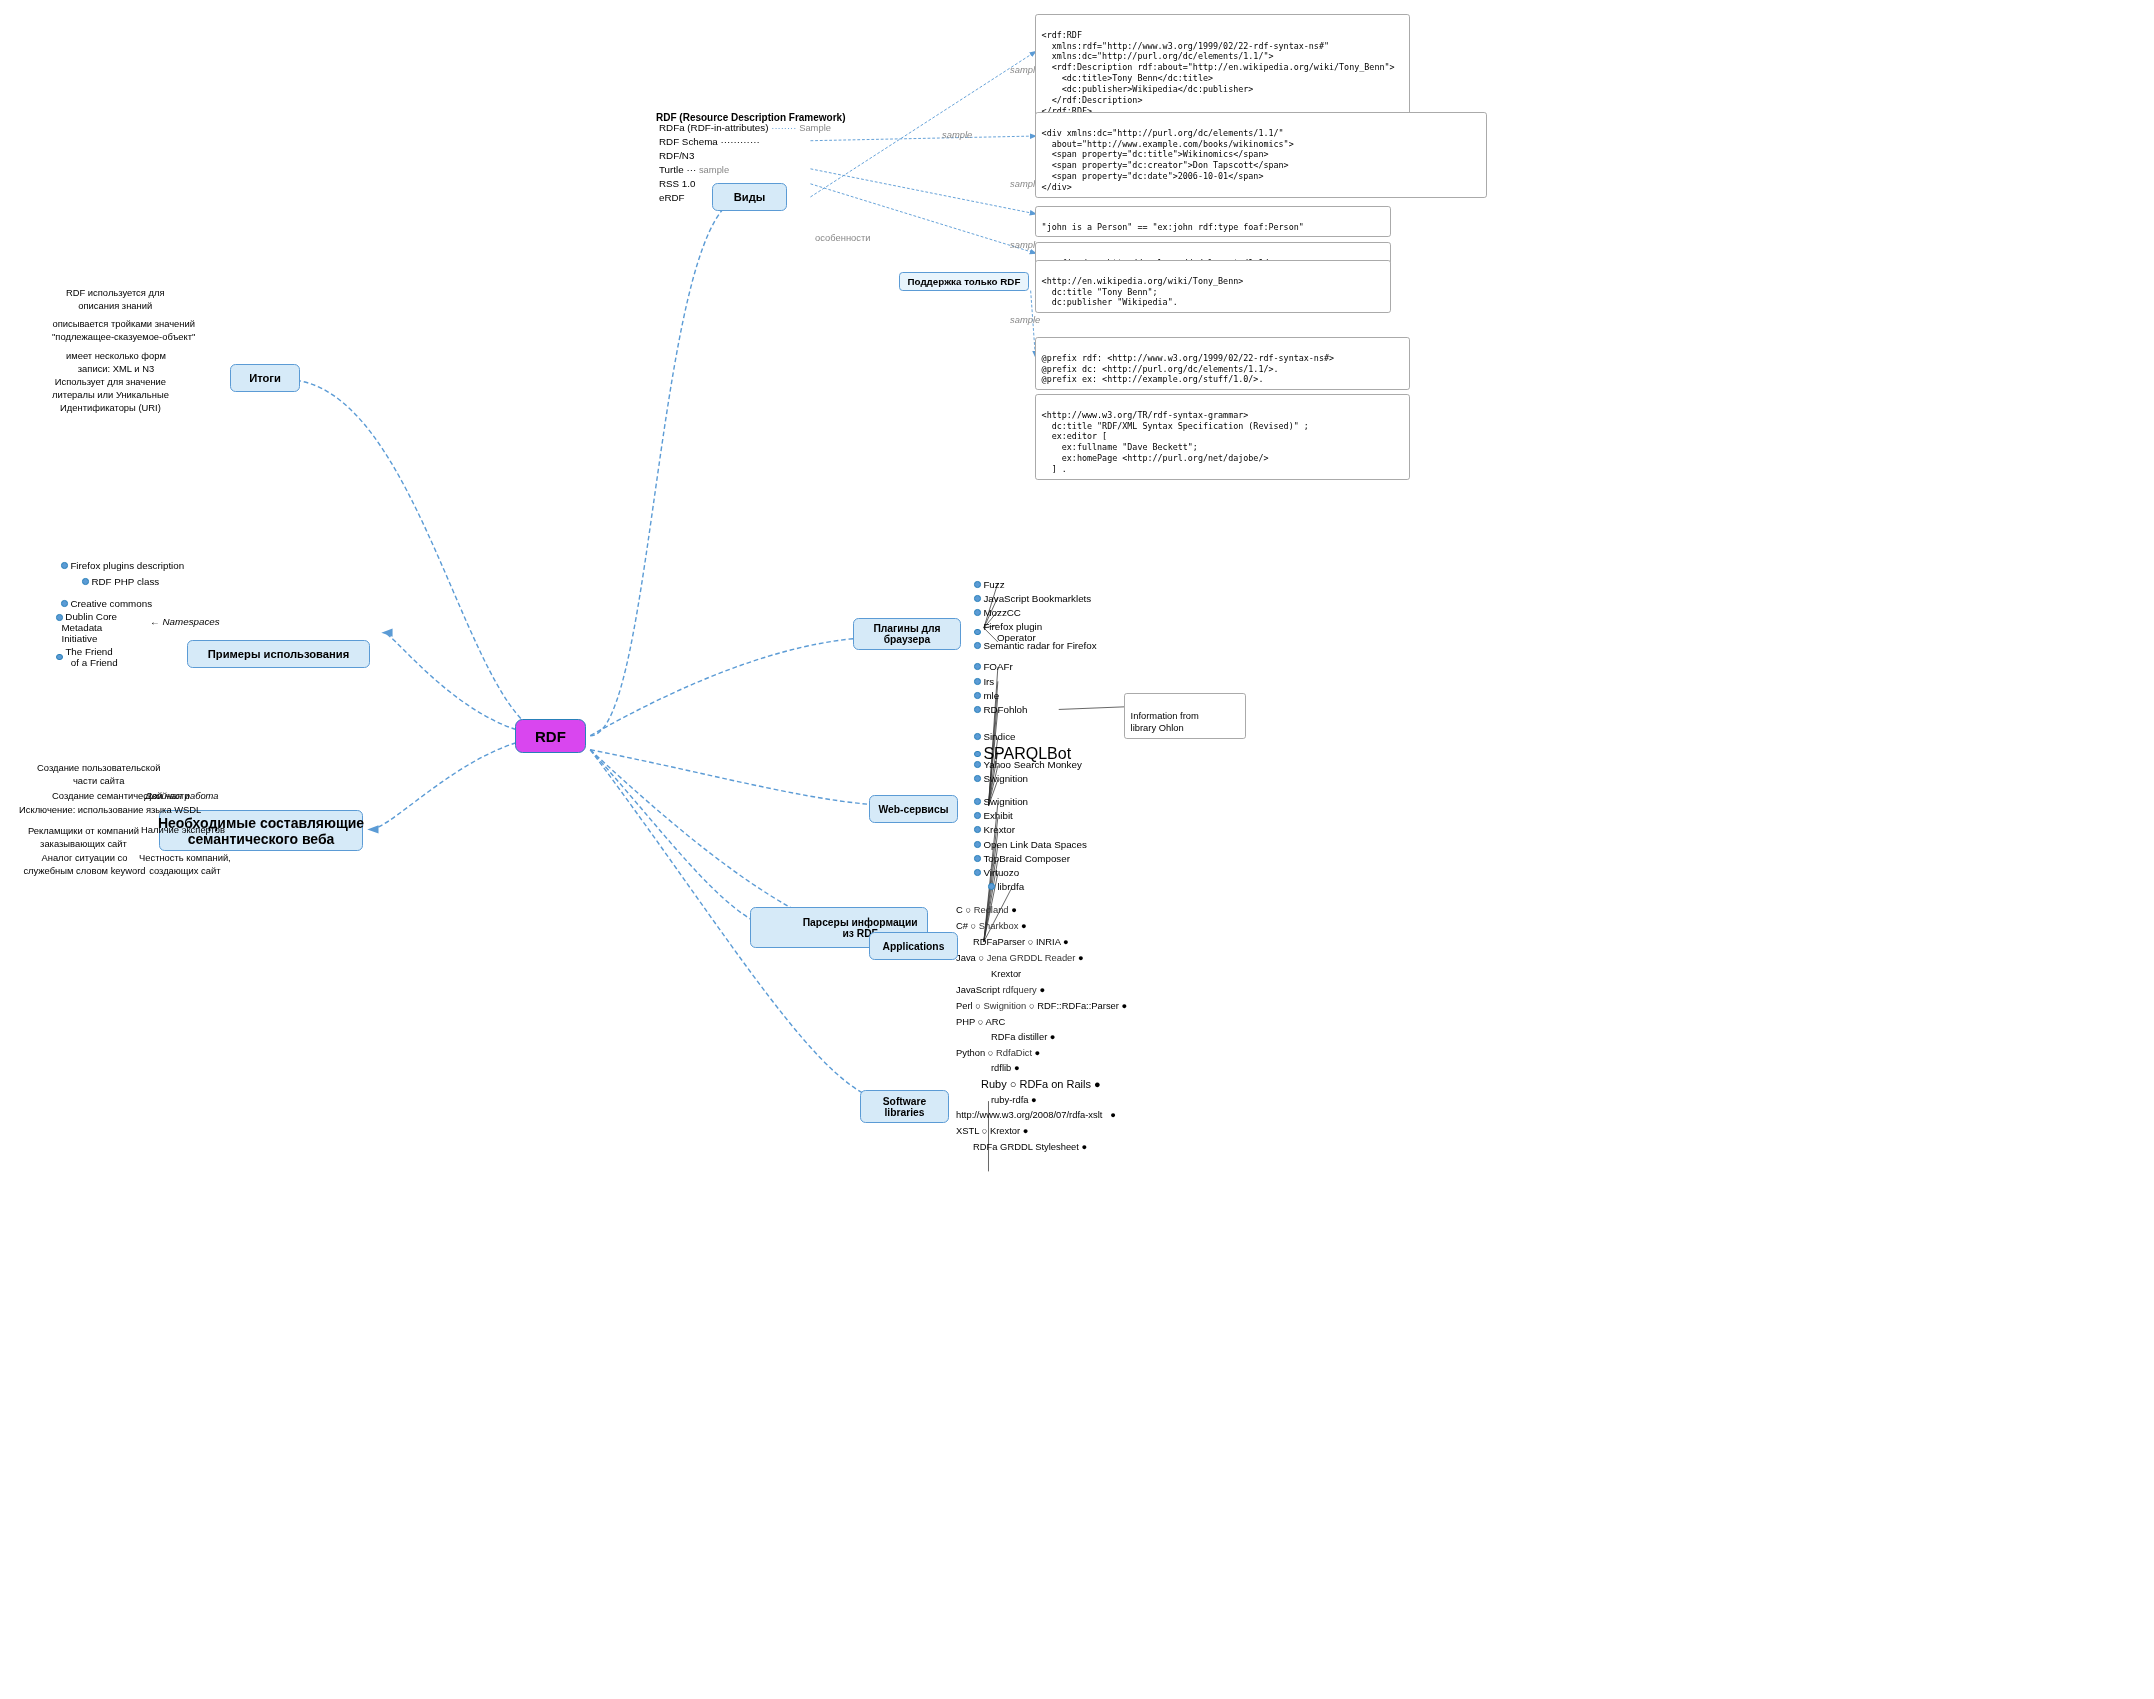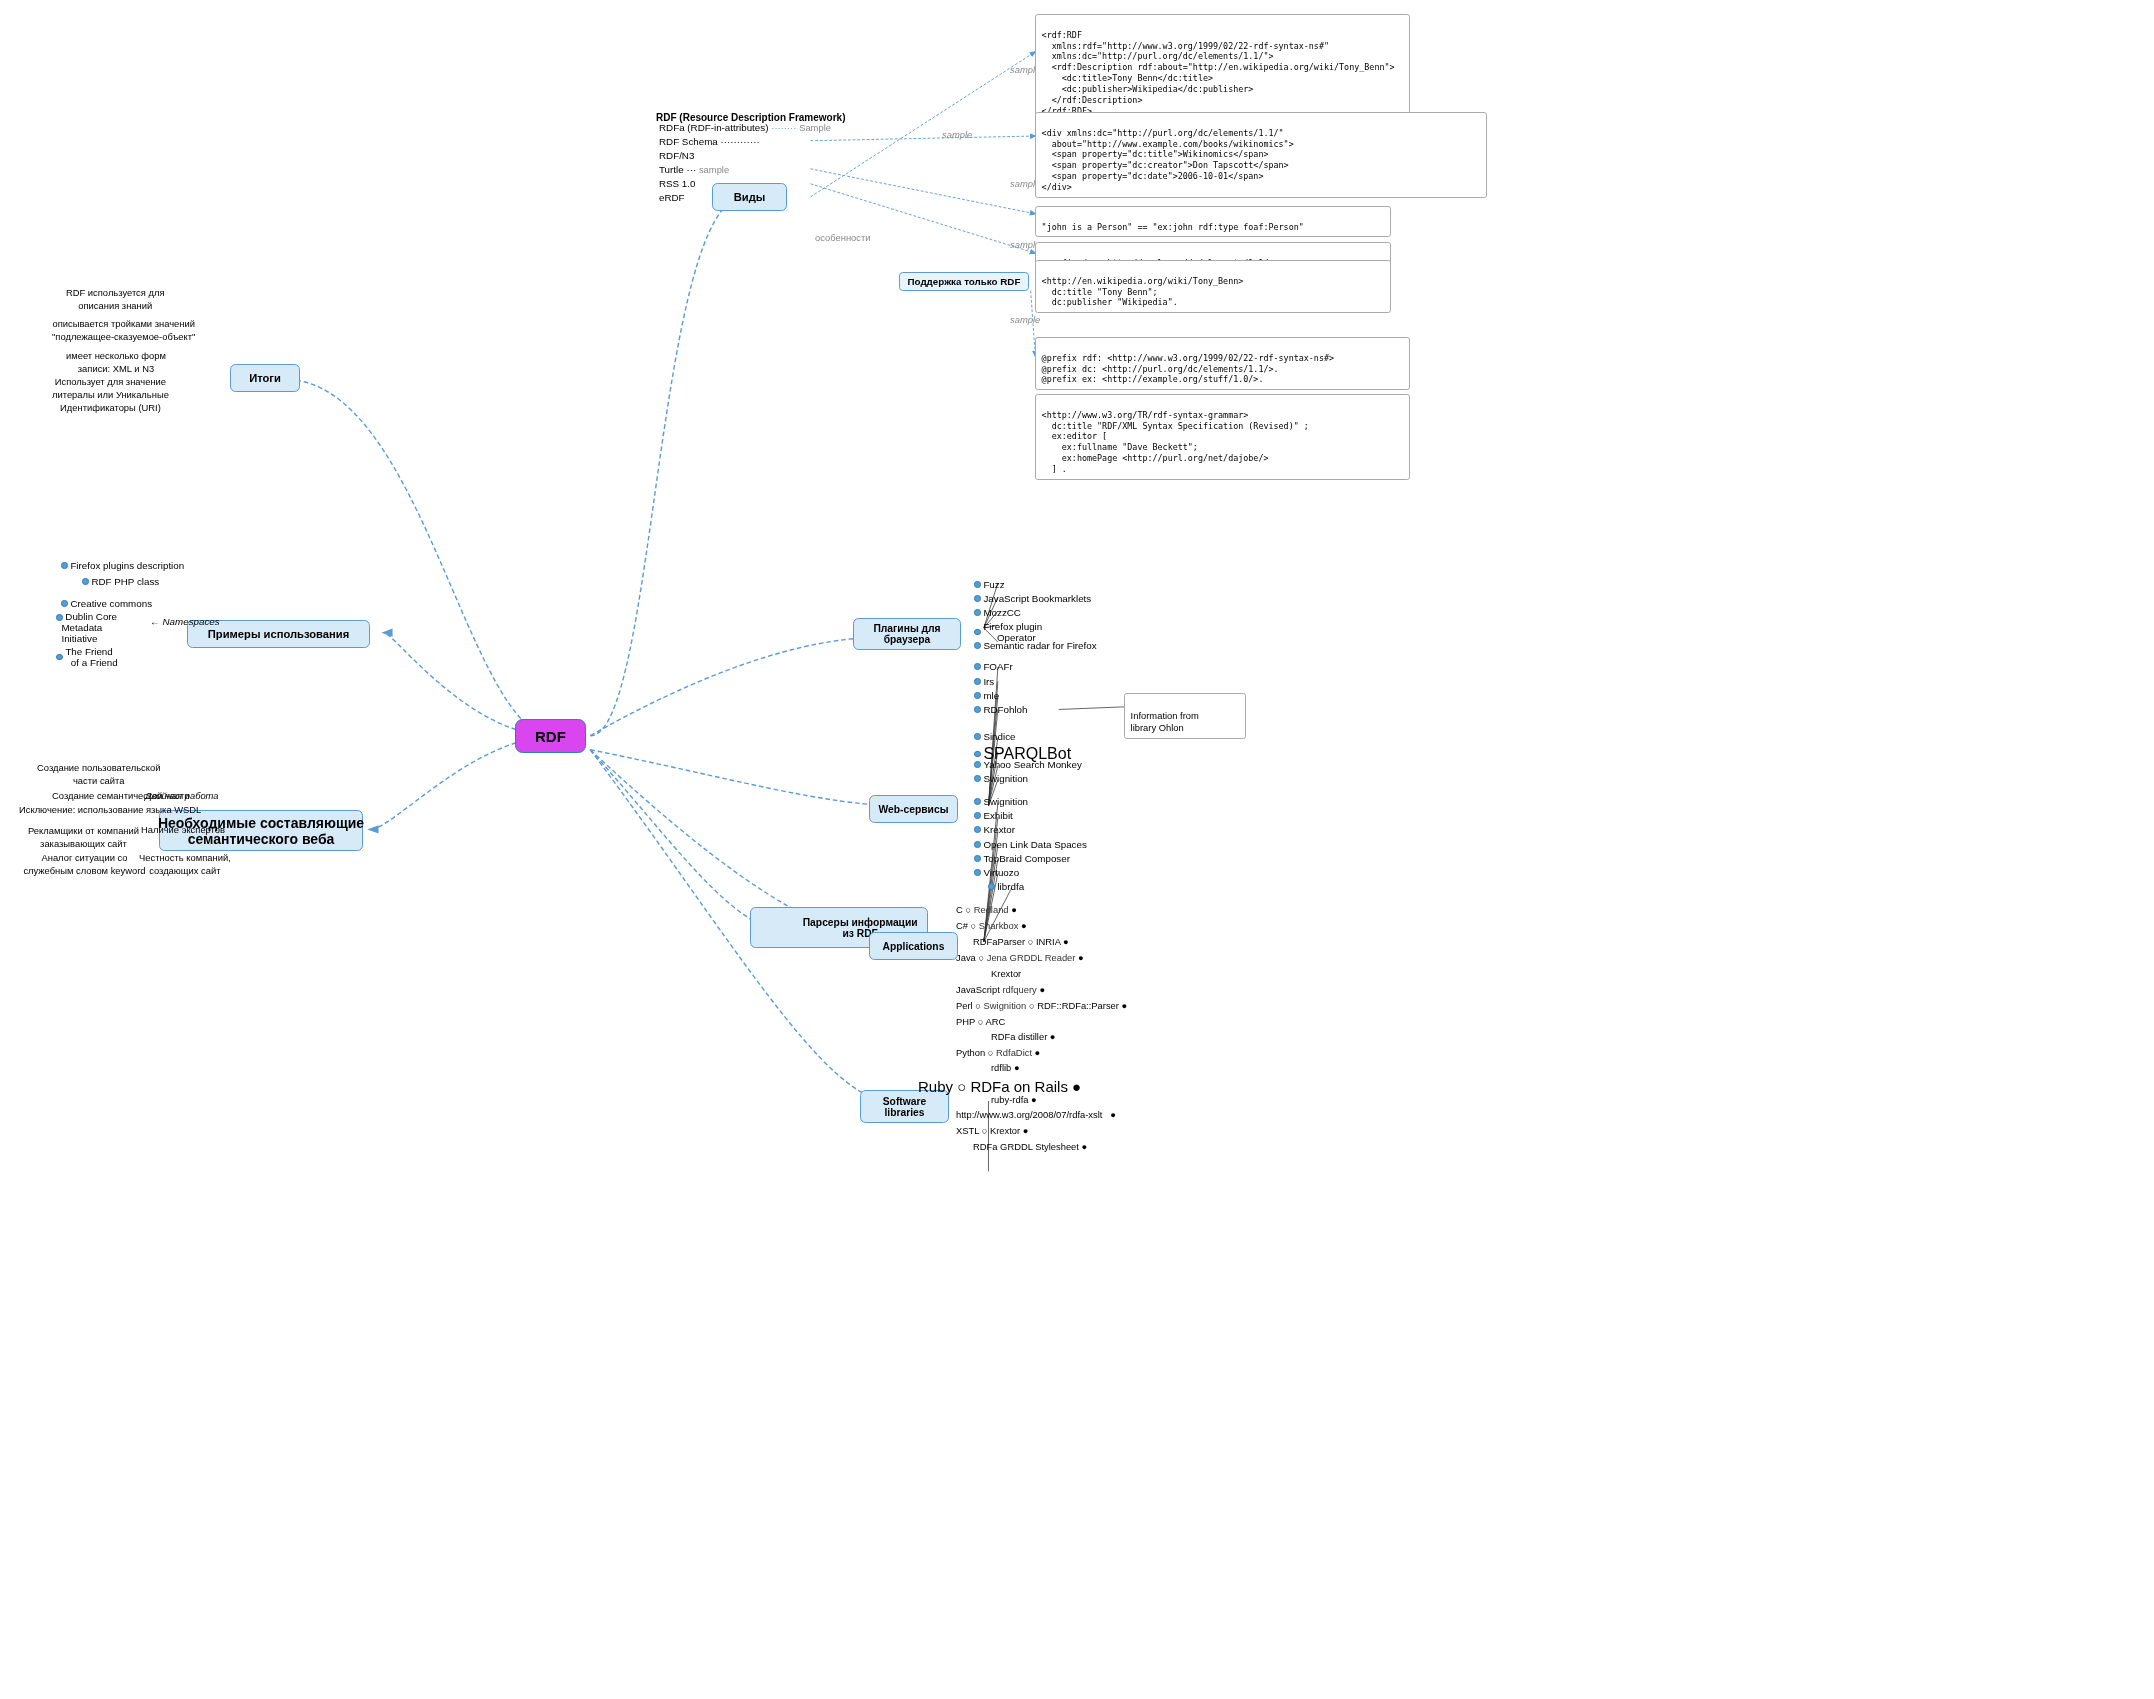--- a/index.html
+++ b/index.html
@@ -202,21 +202,21 @@
 
 <div class="node-box section" style="left:230px; top:364px; width:70px; height:28px; display:flex; align-items:center; justify-content:center;">
   <span>Итоги</span>
 </div>
 
 <div style="position:absolute; left:66px; top:286px; font-size:9.4px; text-align:center; line-height:1.4;">RDF используется для<br>описания знаний</div>
 <div style="position:absolute; left:52px; top:317px; font-size:9.4px; text-align:center; line-height:1.4;">описывается тройками значений<br>"подлежащее-сказуемое-объект"</div>
 <div style="position:absolute; left:66px; top:349px; font-size:9.4px; text-align:center; line-height:1.4;">имеет несколько форм<br>записи: XML и N3</div>
 <div style="position:absolute; left:52px; top:375px; font-size:9.4px; text-align:center; line-height:1.4;">Использует для значение<br>литералы или Уникальные<br>Идентификаторы (URI)</div>
 
-<div class="node-box section" style="left:187px; top:620px; width:183px; height:28px; display:flex; align-items:center; justify-content:center;">
+<div class="node-box section" style="left:187px; top:640px; width:183px; height:28px; display:flex; align-items:center; justify-content:center;">
   <span>Примеры использования</span>
 </div>
 
 <div style="position:absolute; left:61px; top:560px; font-size:9.8px; display:flex; align-items:center; gap:2.8px;">
   <span style="width:6.6px;height:6.6px;border-radius:50%;background:#5b9bd5;border:0.9px solid #2980b9;display:inline-block;"></span>Firefox plugins description
 </div>
 <div style="position:absolute; left:82px; top:576px; font-size:9.8px; display:flex; align-items:center; gap:2.8px;">
   <span style="width:6.6px;height:6.6px;border-radius:50%;background:#5b9bd5;border:0.9px solid #2980b9;display:inline-block;"></span>RDF PHP class
 </div>
 <div style="position:absolute; left:61px; top:598px; font-size:9.8px; display:flex; align-items:center; gap:2.8px;">
@@ -334,18 +334,18 @@
 <div style="position:absolute; left:956px; top:920px; font-size:9.4px;">C# ○ <span style="color:#333;">Sharkbox</span> ●</div>
 <div style="position:absolute; left:973px; top:936px; font-size:9.4px;">RDFaParser ○ INRIA ●</div>
 <div style="position:absolute; left:956px; top:952px; font-size:9.4px;">Java ○ <span style="color:#333;">Jena GRDDL Reader</span> ●</div>
 <div style="position:absolute; left:991px; top:968px; font-size:9.4px;">Krextor</div>
 <div style="position:absolute; left:956px; top:984px; font-size:9.4px;">JavaScript <span style="color:#333;">rdfquery</span> ●</div>
 <div style="position:absolute; left:956px; top:1000px; font-size:9.4px;">Perl ○ <span style="color:#333;">Swignition</span> ○ RDF::RDFa::Parser ●</div>
 <div style="position:absolute; left:956px; top:1016px; font-size:9.4px;">PHP ○ ARC</div>
 <div style="position:absolute; left:991px; top:1031px; font-size:9.4px;">RDFa distiller ●</div>
 <div style="position:absolute; left:956px; top:1047px; font-size:9.4px;">Python ○ <span style="color:#333;">RdfaDict</span> ●</div>
 <div style="position:absolute; left:991px; top:1062px; font-size:9.4px;">rdflib ●</div>
-<div style="position:absolute; left:918px; top:1078px; font-size:15px;">Ruby ○ RDFa on Rails ●</div>
+<div style="position:absolute; left:981px; top:1078px; font-size:11px;">Ruby ○ RDFa on Rails ●</div>
 <div style="position:absolute; left:991px; top:1094px; font-size:9.4px;">ruby-rdfa ●</div>
 <div style="position:absolute; left:956px; top:1109px; font-size:9.4px;">http://www.w3.org/2008/07/rdfa-xslt &nbsp;&nbsp;●</div>
 <div style="position:absolute; left:956px; top:1125px; font-size:9.4px;">XSTL ○ Krextor ●</div>
 <div style="position:absolute; left:973px; top:1141px; font-size:9.4px;">RDFa GRDDL Stylesheet ●</div>
 
 
 </body></html>

